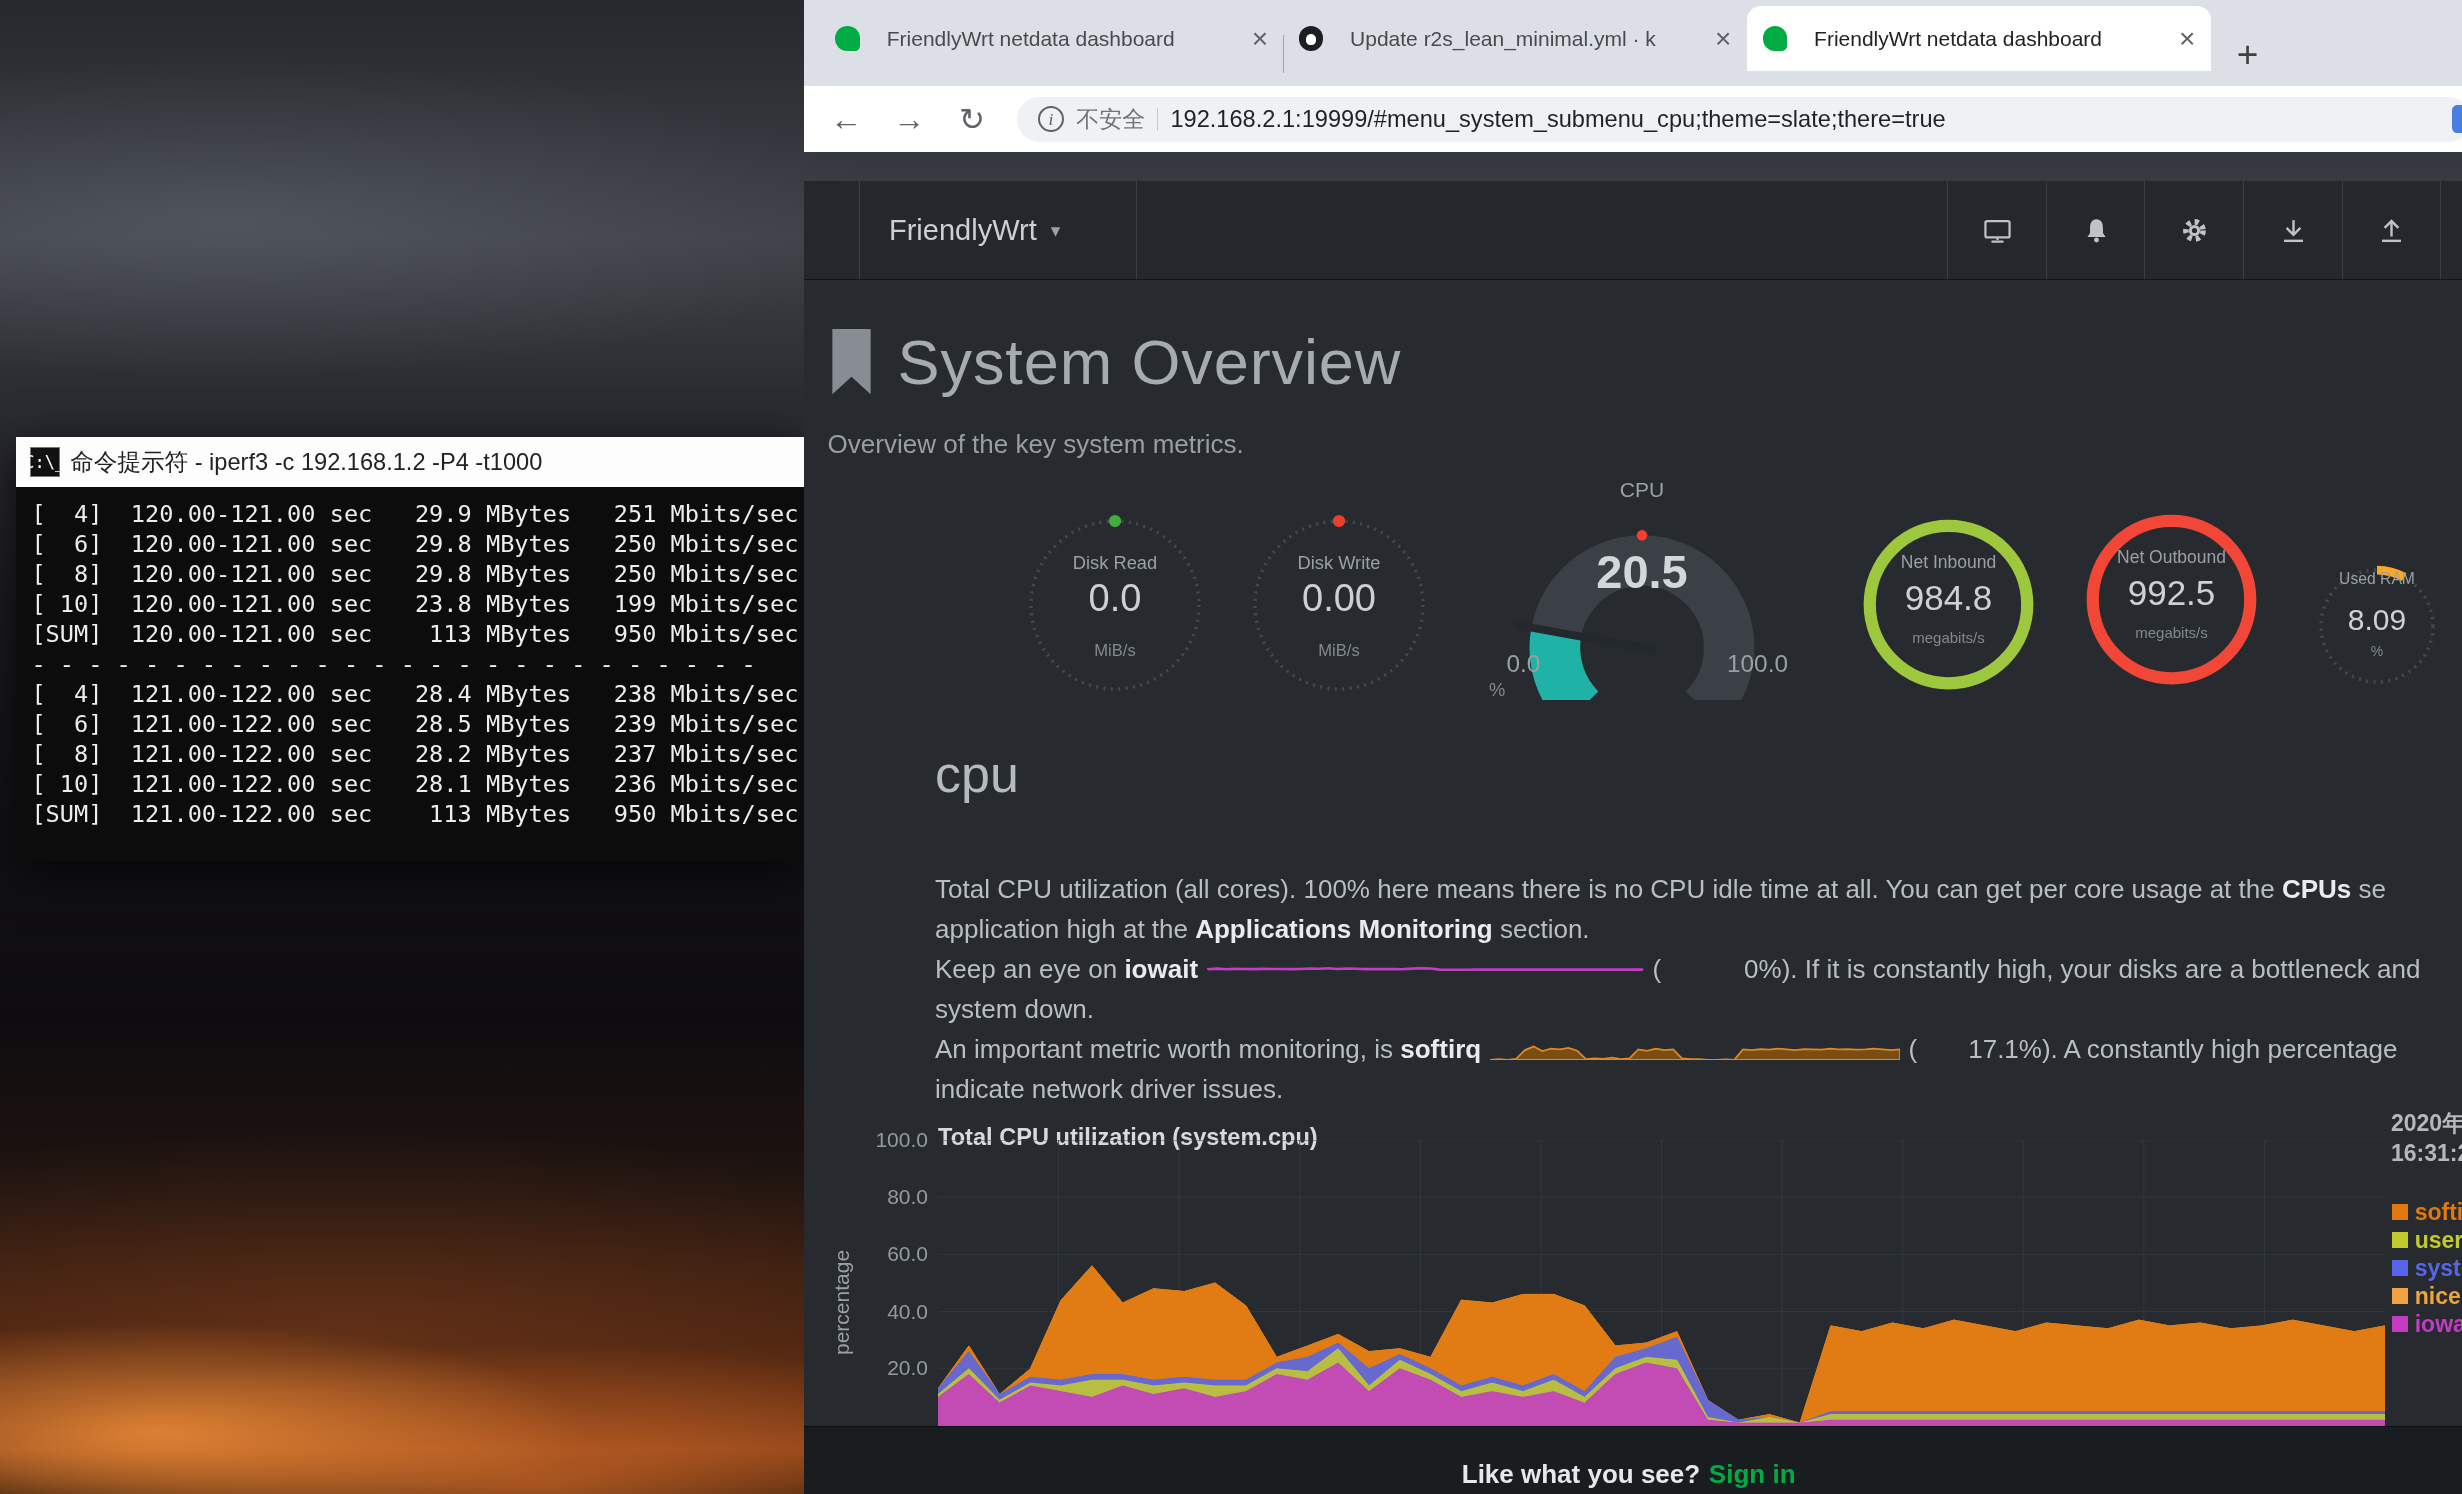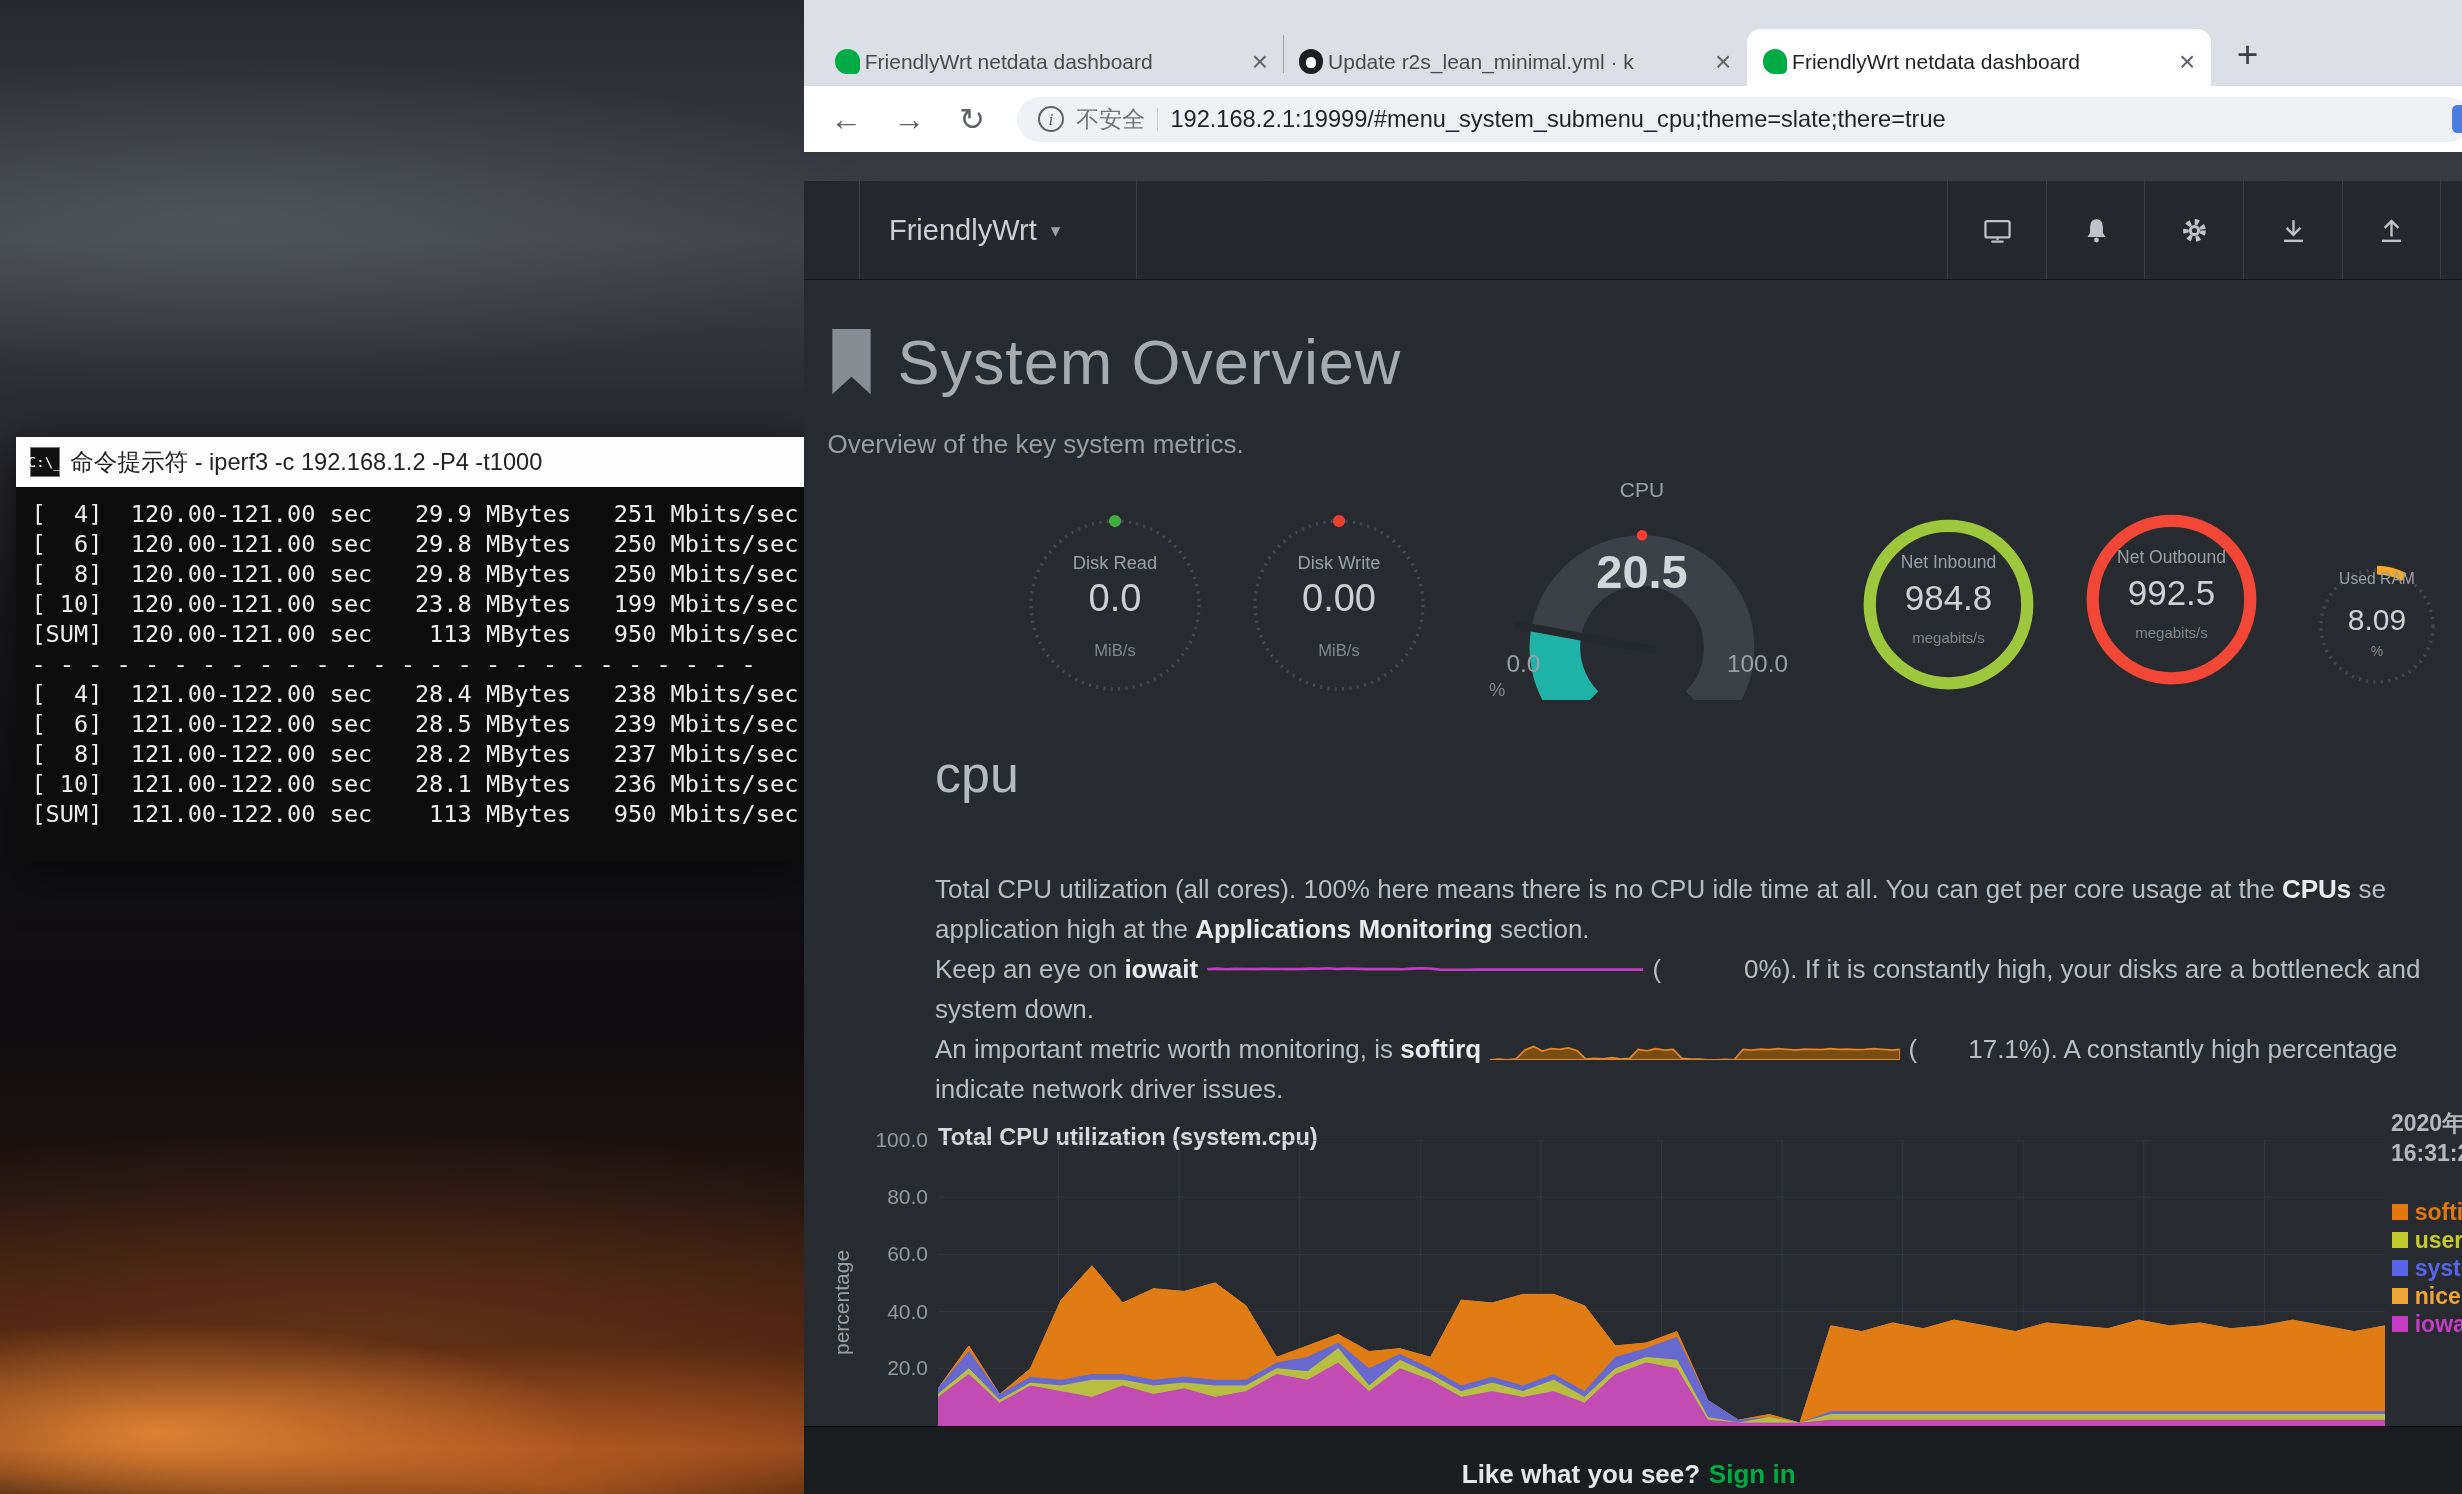--- a/index.html
+++ b/index.html
@@ -12,28 +12,28 @@
       radial-gradient(ellipse 611px 157px at 157px 1432px, rgba(250,150,60,.75), transparent 70%),
       radial-gradient(ellipse 786px 201px at 541px 1484px, rgba(235,120,45,.6), transparent 70%),
       radial-gradient(ellipse 1135px 279px at 349px 1327px, rgba(125,62,30,.5), transparent 70%),
       radial-gradient(ellipse 960px 227px at 227px 218px, rgba(120,126,136,.32), transparent 70%),
       linear-gradient(180deg,#26282d 0%,#34373d 10%,#3e4147 16%,#2c2d33 26%,#1b1b20 40%,#121116 55%,#0e0c0f 68%,#201410 80%,#47220f 90%,#7c3a16 97%,#2e1608 100%);
   }
 
   
   #terminal { position:absolute; left:15.7px; top:437px; width:788px; height:425px; box-shadow:0 10.5px 40px rgba(0,0,0,.65); }
   .tbar { height:50px; background:#fdfdfd; display:flex; align-items:center; padding:0 14px; gap:10.5px; }
-  .ticon { width:30px; height:30px; background:#111; color:#fff; font-family:"DejaVu Sans Mono",monospace; font-size:14px; display:flex; align-items:center; justify-content:center; border:0.9px solid #777; flex:0 0 30px; }
+  .ticon { width:30px; height:30px; background:#111; color:#fff; font-family:"DejaVu Sans Mono",monospace; font-size:17px; display:flex; align-items:center; justify-content:center; border:0.9px solid #777; flex:0 0 30px; }
   .ttitle { font-size:23.6px; color:#222; white-space:nowrap; overflow:hidden; }
   .tbody { height:375px; background:#0c0c0c; padding:12.2px 15.7px; font-family:"DejaVu Sans Mono",monospace; font-size:23.6px; line-height:30px; color:#ededed; white-space:pre; overflow:hidden; }
 
   
   #browser { position:absolute; left:804px; top:0; width:1658px; height:1494px; }
   .tabstrip { position:absolute; left:0; top:0; width:100%; height:86px; background:#dce0e6; }
-  .tab { position:absolute; top:29px; height:65px; width:464px; display:flex; align-items:center; padding:0 15.7px; gap:5px; }
+  .tab { position:absolute; top:6px; height:65px; width:464px; display:flex; align-items:center; padding:0 15.7px; gap:27px; }
   .tab1 { left:15.7px; } .tab2 { left:479px; } .tab3 { left:943px; }
   .tab.active { background:#fff; border-radius:14px 14px 0 0; }
   .tlabel { flex:1; font-size:21px; color:#474b50; white-space:nowrap; overflow:hidden; text-overflow:ellipsis; }
   .tab.active .tlabel { color:#202326; }
   .tclose { font-size:28px; color:#5f6368; line-height:1; }
   .fav { width:24.4px; height:24.4px; flex:0 0 24.4px; }
   .fav.netdata { background:#00ab44; border-radius:50% 50% 5.2px 50%; }
   .fav.github { background:#1b1f24; border-radius:50%; position:relative; }
   .fav.github:after { content:""; position:absolute; left:7px; top:7.9px; width:10.5px; height:10.5px; background:#fff; border-radius:50% 50% 42% 42%; }
   .tabdiv { position:absolute; left:479px; top:35px; height:38px; width:0.9px; background:#9fa5ac; }

